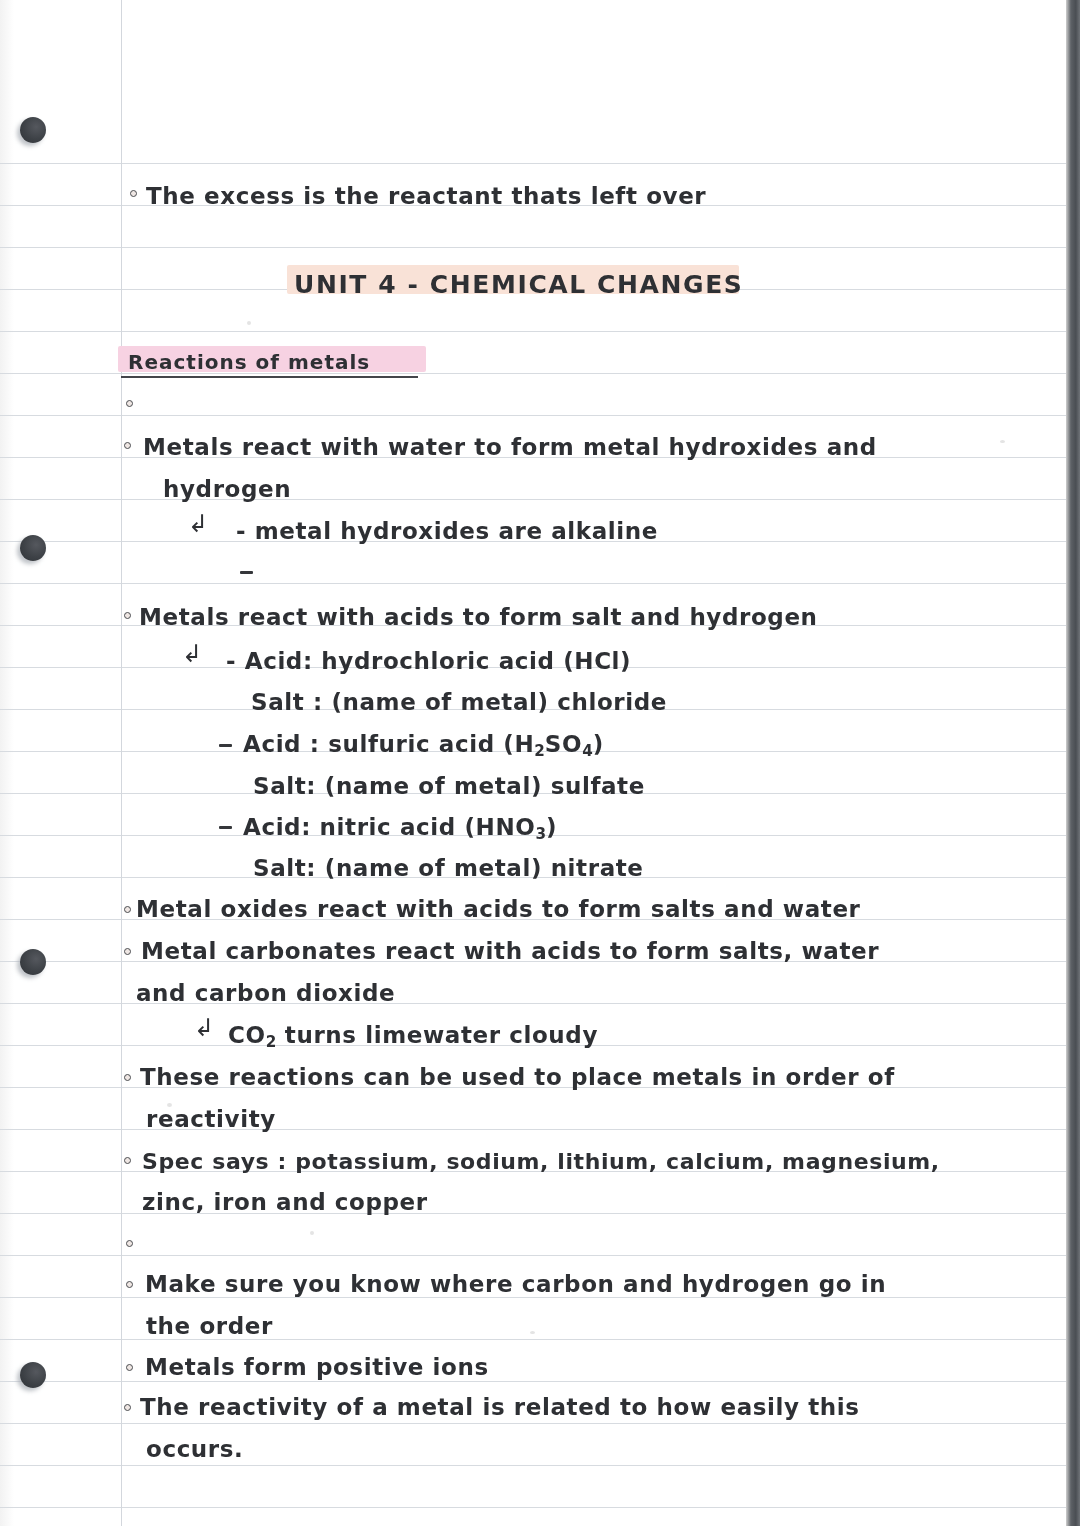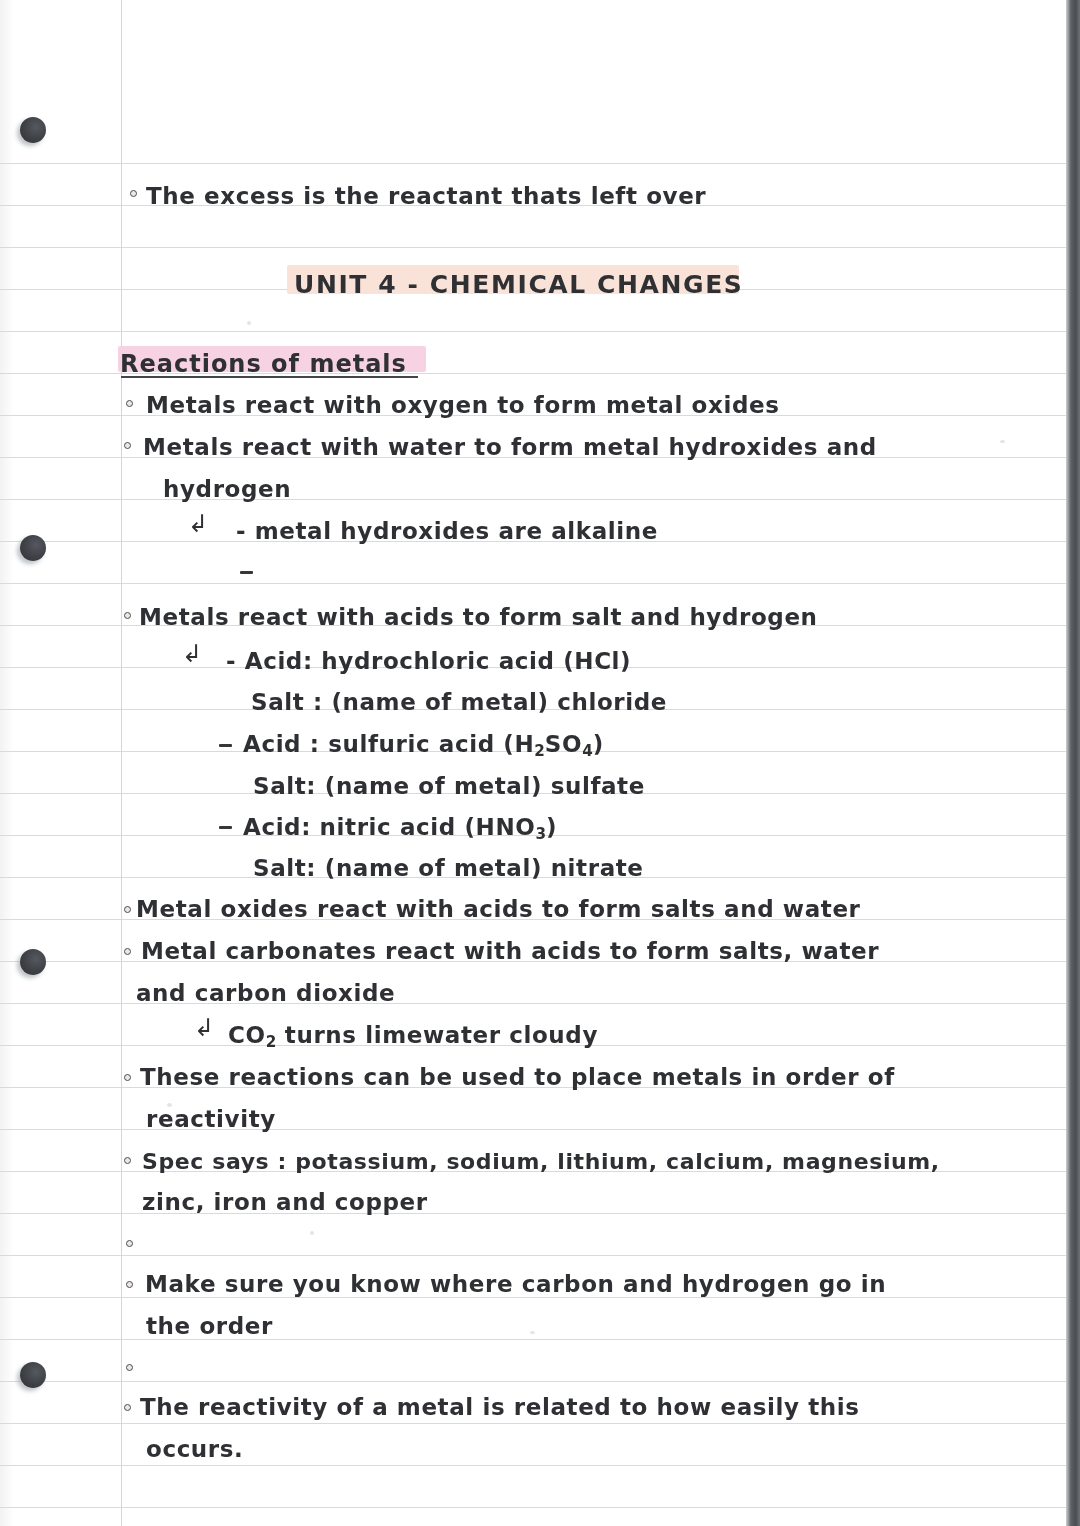--- a/index.html
+++ b/index.html
@@ -212,25 +212,24 @@
     <div class="speck" style="left:530px; top:1331px; width:5px; height:3px;"></div>
     <div class="speck" style="left:310px; top:1231px; width:4px; height:4px;"></div>
 
     <div class="bullet-dot" style="left:130px; top:190px"></div>
     <div class="hw hw-line" style="left:146px; top:185px">The excess is the reactant thats left over</div>
 
     <div class="highlight hl-title" style="left:287px; top:265px; width:452px; height:29px"></div>
     <div class="hw" style="left:294px; top:270px; font-size:25px; letter-spacing:1.6px">UNIT 4 - CHEMICAL CHANGES</div>
 
     <div class="highlight hl-pink" style="left:118px; top:346px; width:308px; height:26px"></div>
-    <div class="hw" style="left:120px; top:350px; font-size:24px; letter-spacing:1px">Reactions of metals</div>
+    <div class="hw" style="left:128px; top:350px; font-size:20px; letter-spacing:1px">Reactions of metals</div>
     <div class="underline-bar" style="left:121px; top:376px; width:297px"></div>
 
     <div class="bullet-dot" style="left:126px; top:400px"></div>
-    <div class="hw hw-line" style="left:146px; top:394px">Metals react with oxygen to form metal oxides</div>
 
     <div class="bullet-dot" style="left:124px; top:442px"></div>
     <div class="hw hw-line" style="left:143px; top:436px">Metals react with water to form metal hydroxides  and</div>
     <div class="hw hw-line" style="left:163px; top:478px">hydrogen</div>
 
     <div class="arrow-glyph" style="left:188px; top:512px">↲</div>
     <div class="hw hw-line" style="left:236px; top:520px">- metal hydroxides are alkaline</div>
 
     <div class="dash-glyph" style="left:240px; top:571px"></div>
 
@@ -270,20 +269,21 @@
     <div class="hw" style="left:142px; top:1149px; font-size:22px">Spec says : potassium, sodium, lithium, calcium, magnesium,</div>
     <div class="hw hw-line" style="left:142px; top:1191px">zinc, iron and copper</div>
 
     <div class="bullet-dot" style="left:126px; top:1240px"></div>
 
     <div class="bullet-dot" style="left:126px; top:1281px"></div>
     <div class="hw hw-line" style="left:145px; top:1273px">Make sure you know where carbon and hydrogen go in</div>
     <div class="hw hw-line" style="left:146px; top:1315px">the order</div>
 
     <div class="bullet-dot" style="left:126px; top:1364px"></div>
+    <div class="hw hw-line" style="left:145px; top:1356px">Metals form positive ions</div>
 
     <div class="bullet-dot" style="left:124px; top:1404px"></div>
     <div class="hw hw-line" style="left:140px; top:1396px">The reactivity of a metal is related to how easily this</div>
     <div class="hw hw-line" style="left:146px; top:1438px">occurs.</div>
 
   </div>
 
   <div class="scan-gutter"></div>
 
 </div>

